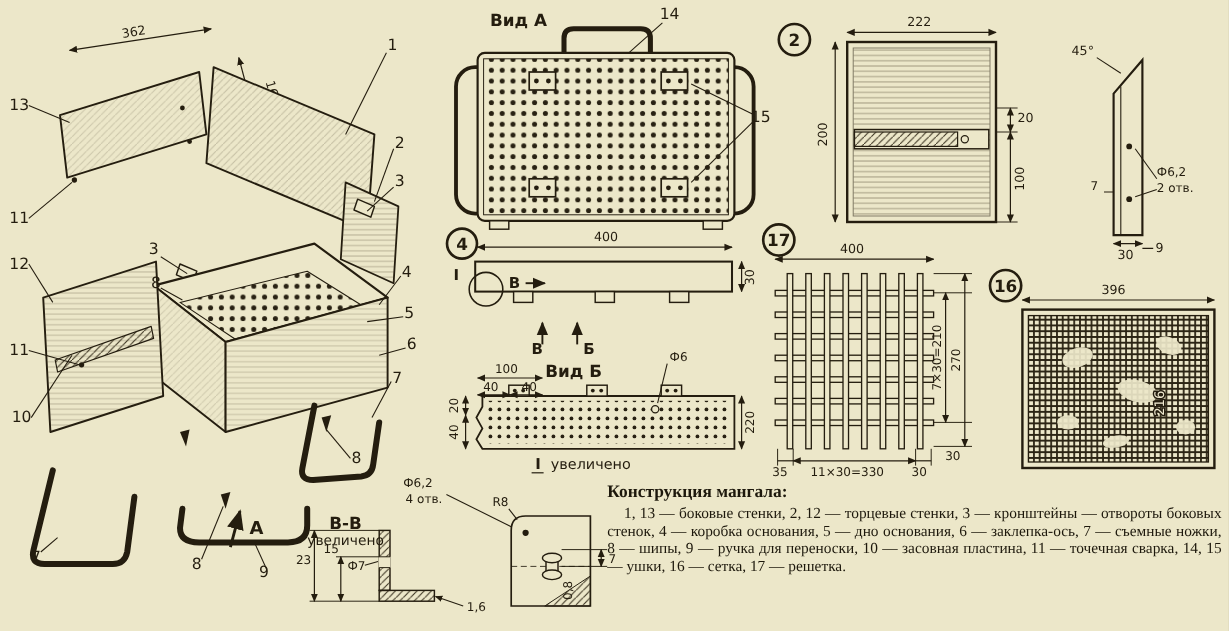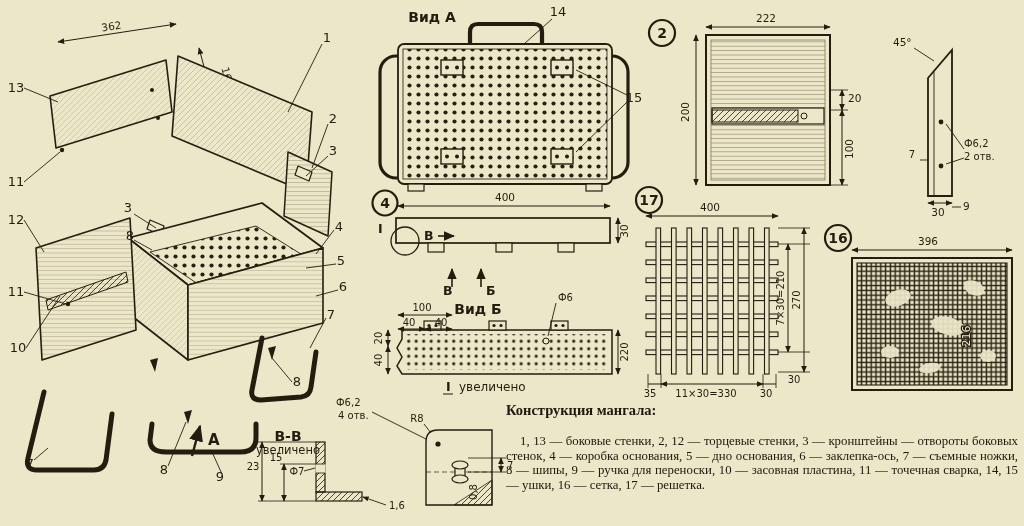--- a/index.html
+++ b/index.html
@@ -9,21 +9,21 @@
   svg.art { position:absolute; left:0; top:0; }
   svg text { font-family:"DejaVu Sans", sans-serif; fill:#241d0f; }
   .dim   { font-size:10.5px; }
   .dims  { font-size:10px; }
   .callout { font-size:13px; }
   .vtitle  { font-size:14px; font-weight:bold; }
   .circnum { font-size:14px; font-weight:bold; text-anchor:middle; }
   .secmark { font-size:12.5px; font-weight:bold; }
   .mesh-dim { fill:#f0ead0; stroke:#241d0f; stroke-width:2.5px; paint-order:stroke; font-size:11px; }
   .legend { position:absolute; left:506px; top:402px; width:512px; color:#1d180c; }
-  .legend-title { font-family:"Liberation Serif", serif; font-weight:bold; font-size:14.5px; margin-bottom:15px; }
+  .legend-title { font-family:"Liberation Serif", serif; font-weight:bold; font-size:14.5px; margin-bottom:2px; }
   .legend-body  { font-family:Liberation Serif, serif; font-size:12.8px; line-height:14.6px; text-align:justify; text-indent:14px; }
 </style>
 </head>
 <body>
 
 <div class="page">
 
 <svg class="art" width="1024" height="526" viewBox="0 0 1024 526">
   <defs>
     <marker id="ar" viewBox="0 0 10 10" refX="9" refY="5" markerWidth="7" markerHeight="7" orient="auto-start-reverse">

